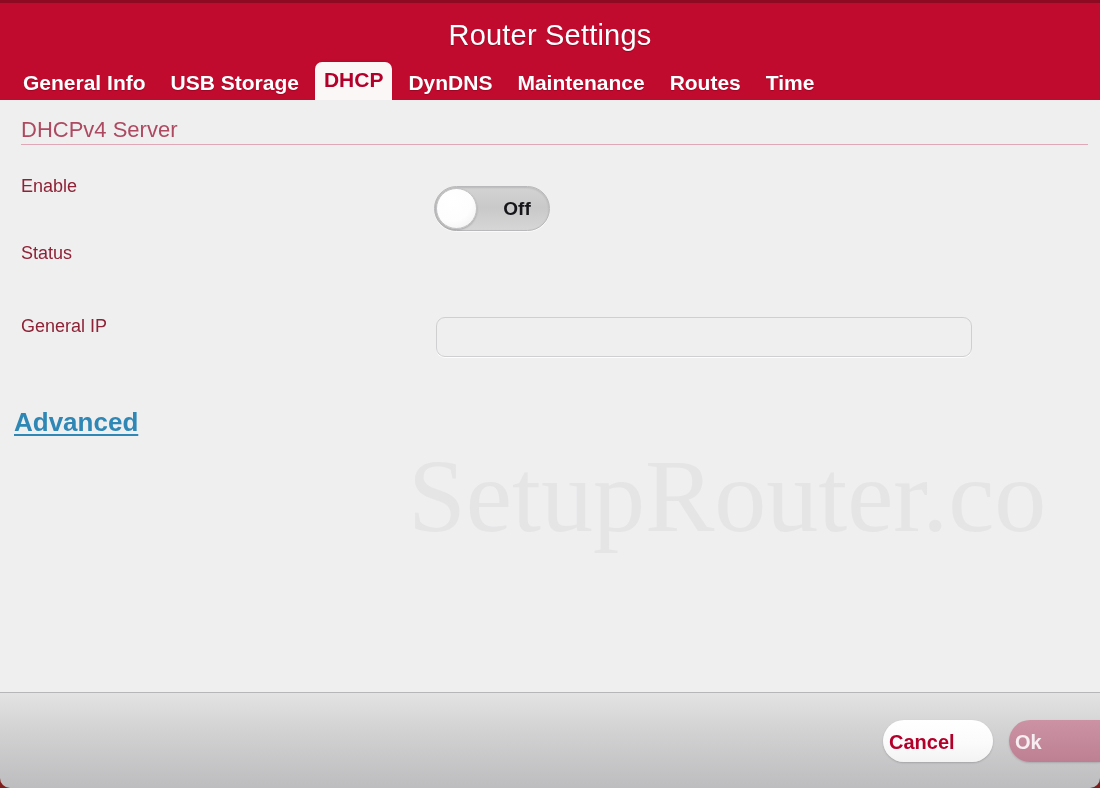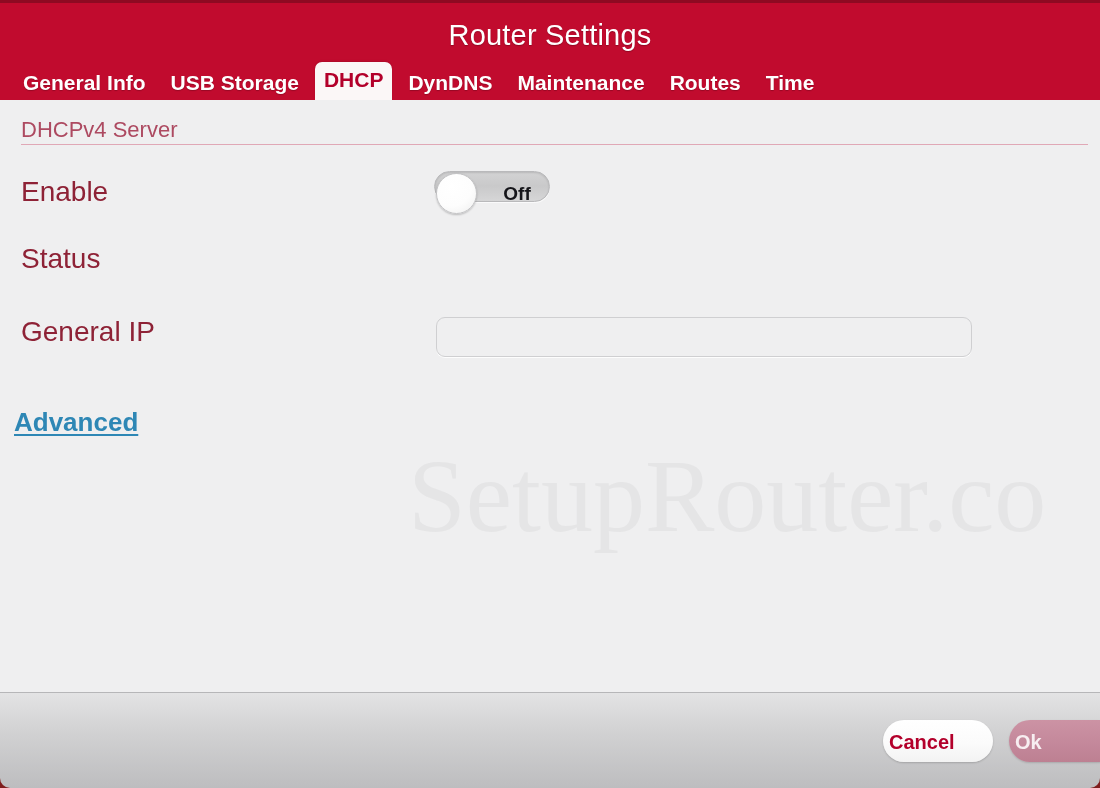--- a/index.html
+++ b/index.html
@@ -118,36 +118,36 @@
     left: 21px;
     top: 44px;
     width: 1067px;
     height: 1px;
     background: #e0a8b6;
   }
 
   .field-label {
     position: absolute;
     left: 21px;
-    font-size: 28px;
+    font-size: 18px;
     color: #8e2236;
     font-weight: 400;
     text-align: right;
   }
   .label-enable  { top: 76px; }
   .label-status  { top: 143px; }
   .label-gateway { top: 216px; }
 
   
   .toggle {
     position: absolute;
     left: 434px;
-    top: 71px;
+    top: 86px;
     width: 116px;
-    height: 31px;
+    height: 45px;
     border-radius: 23px;
     background: linear-gradient(to bottom, #d3d3d4 0%, #c9c9ca 48%, #d6d6d7 100%);
     border: 1px solid #b9b9bb;
     box-sizing: border-box;
     box-shadow: inset 0 1px 2px rgba(0,0,0,0.13), 0 1px 0 rgba(255,255,255,0.7);
     cursor: pointer;
   }
   .toggle-knob {
     position: absolute;
     left: 1px;

